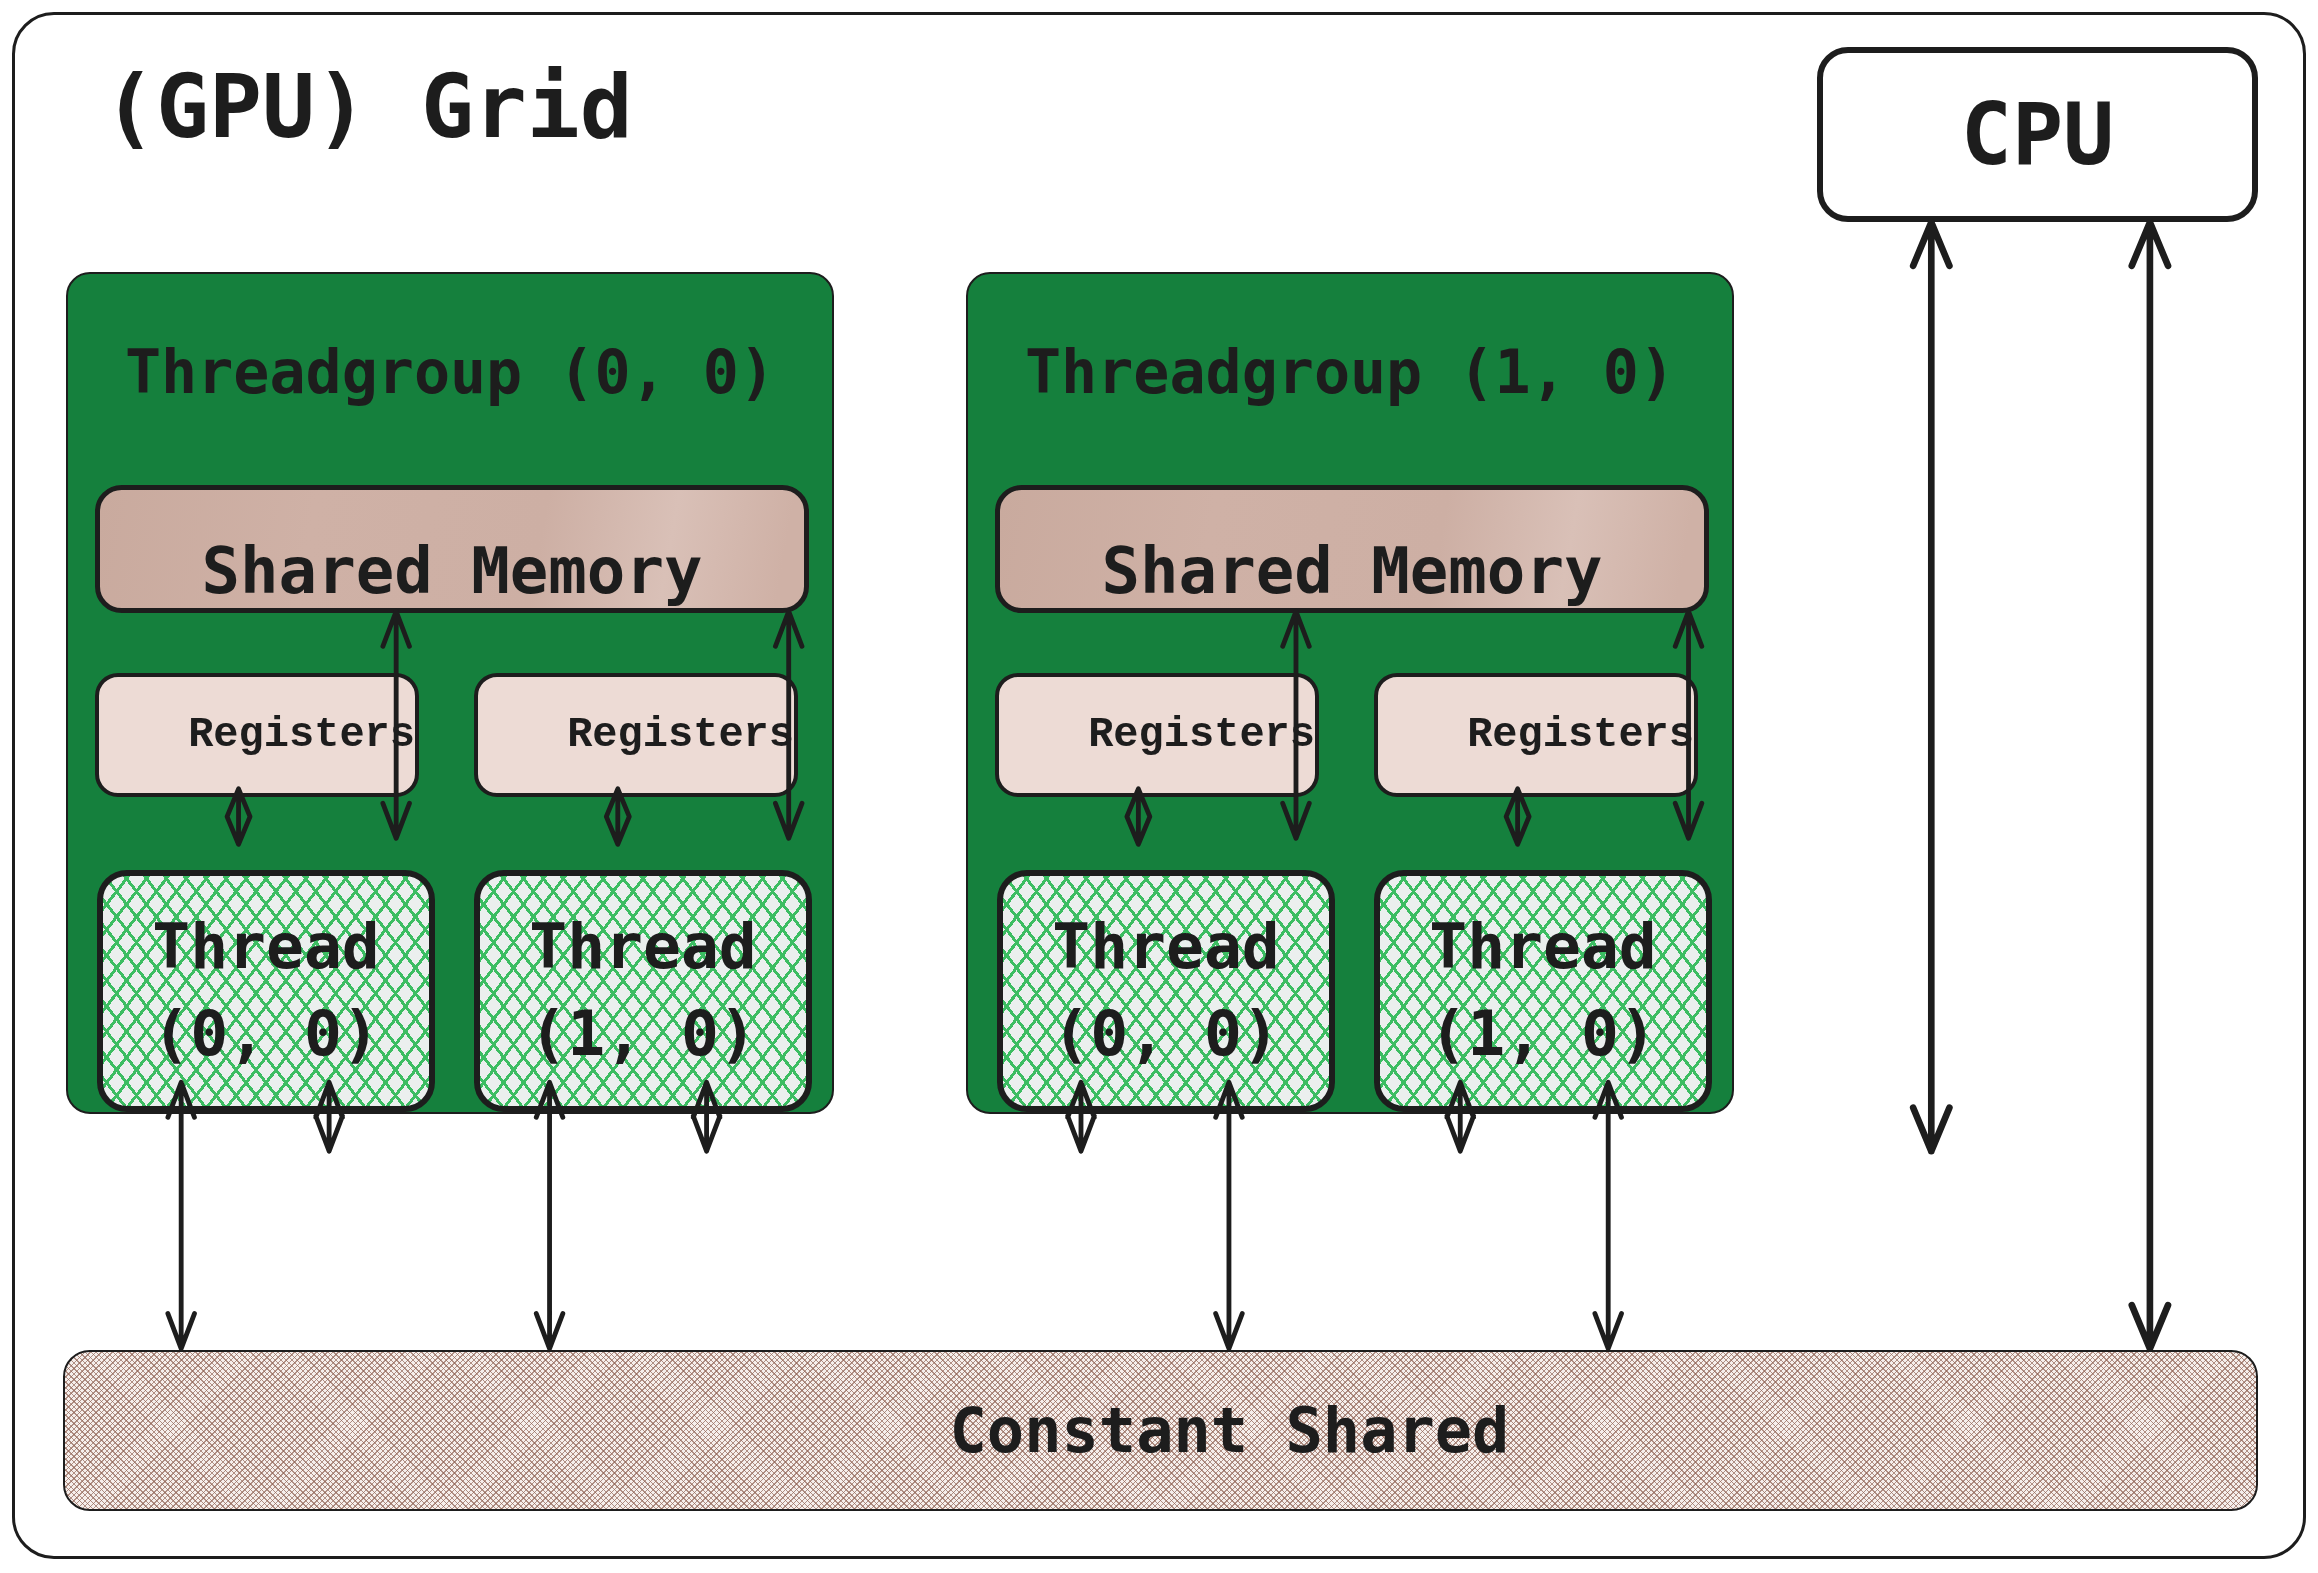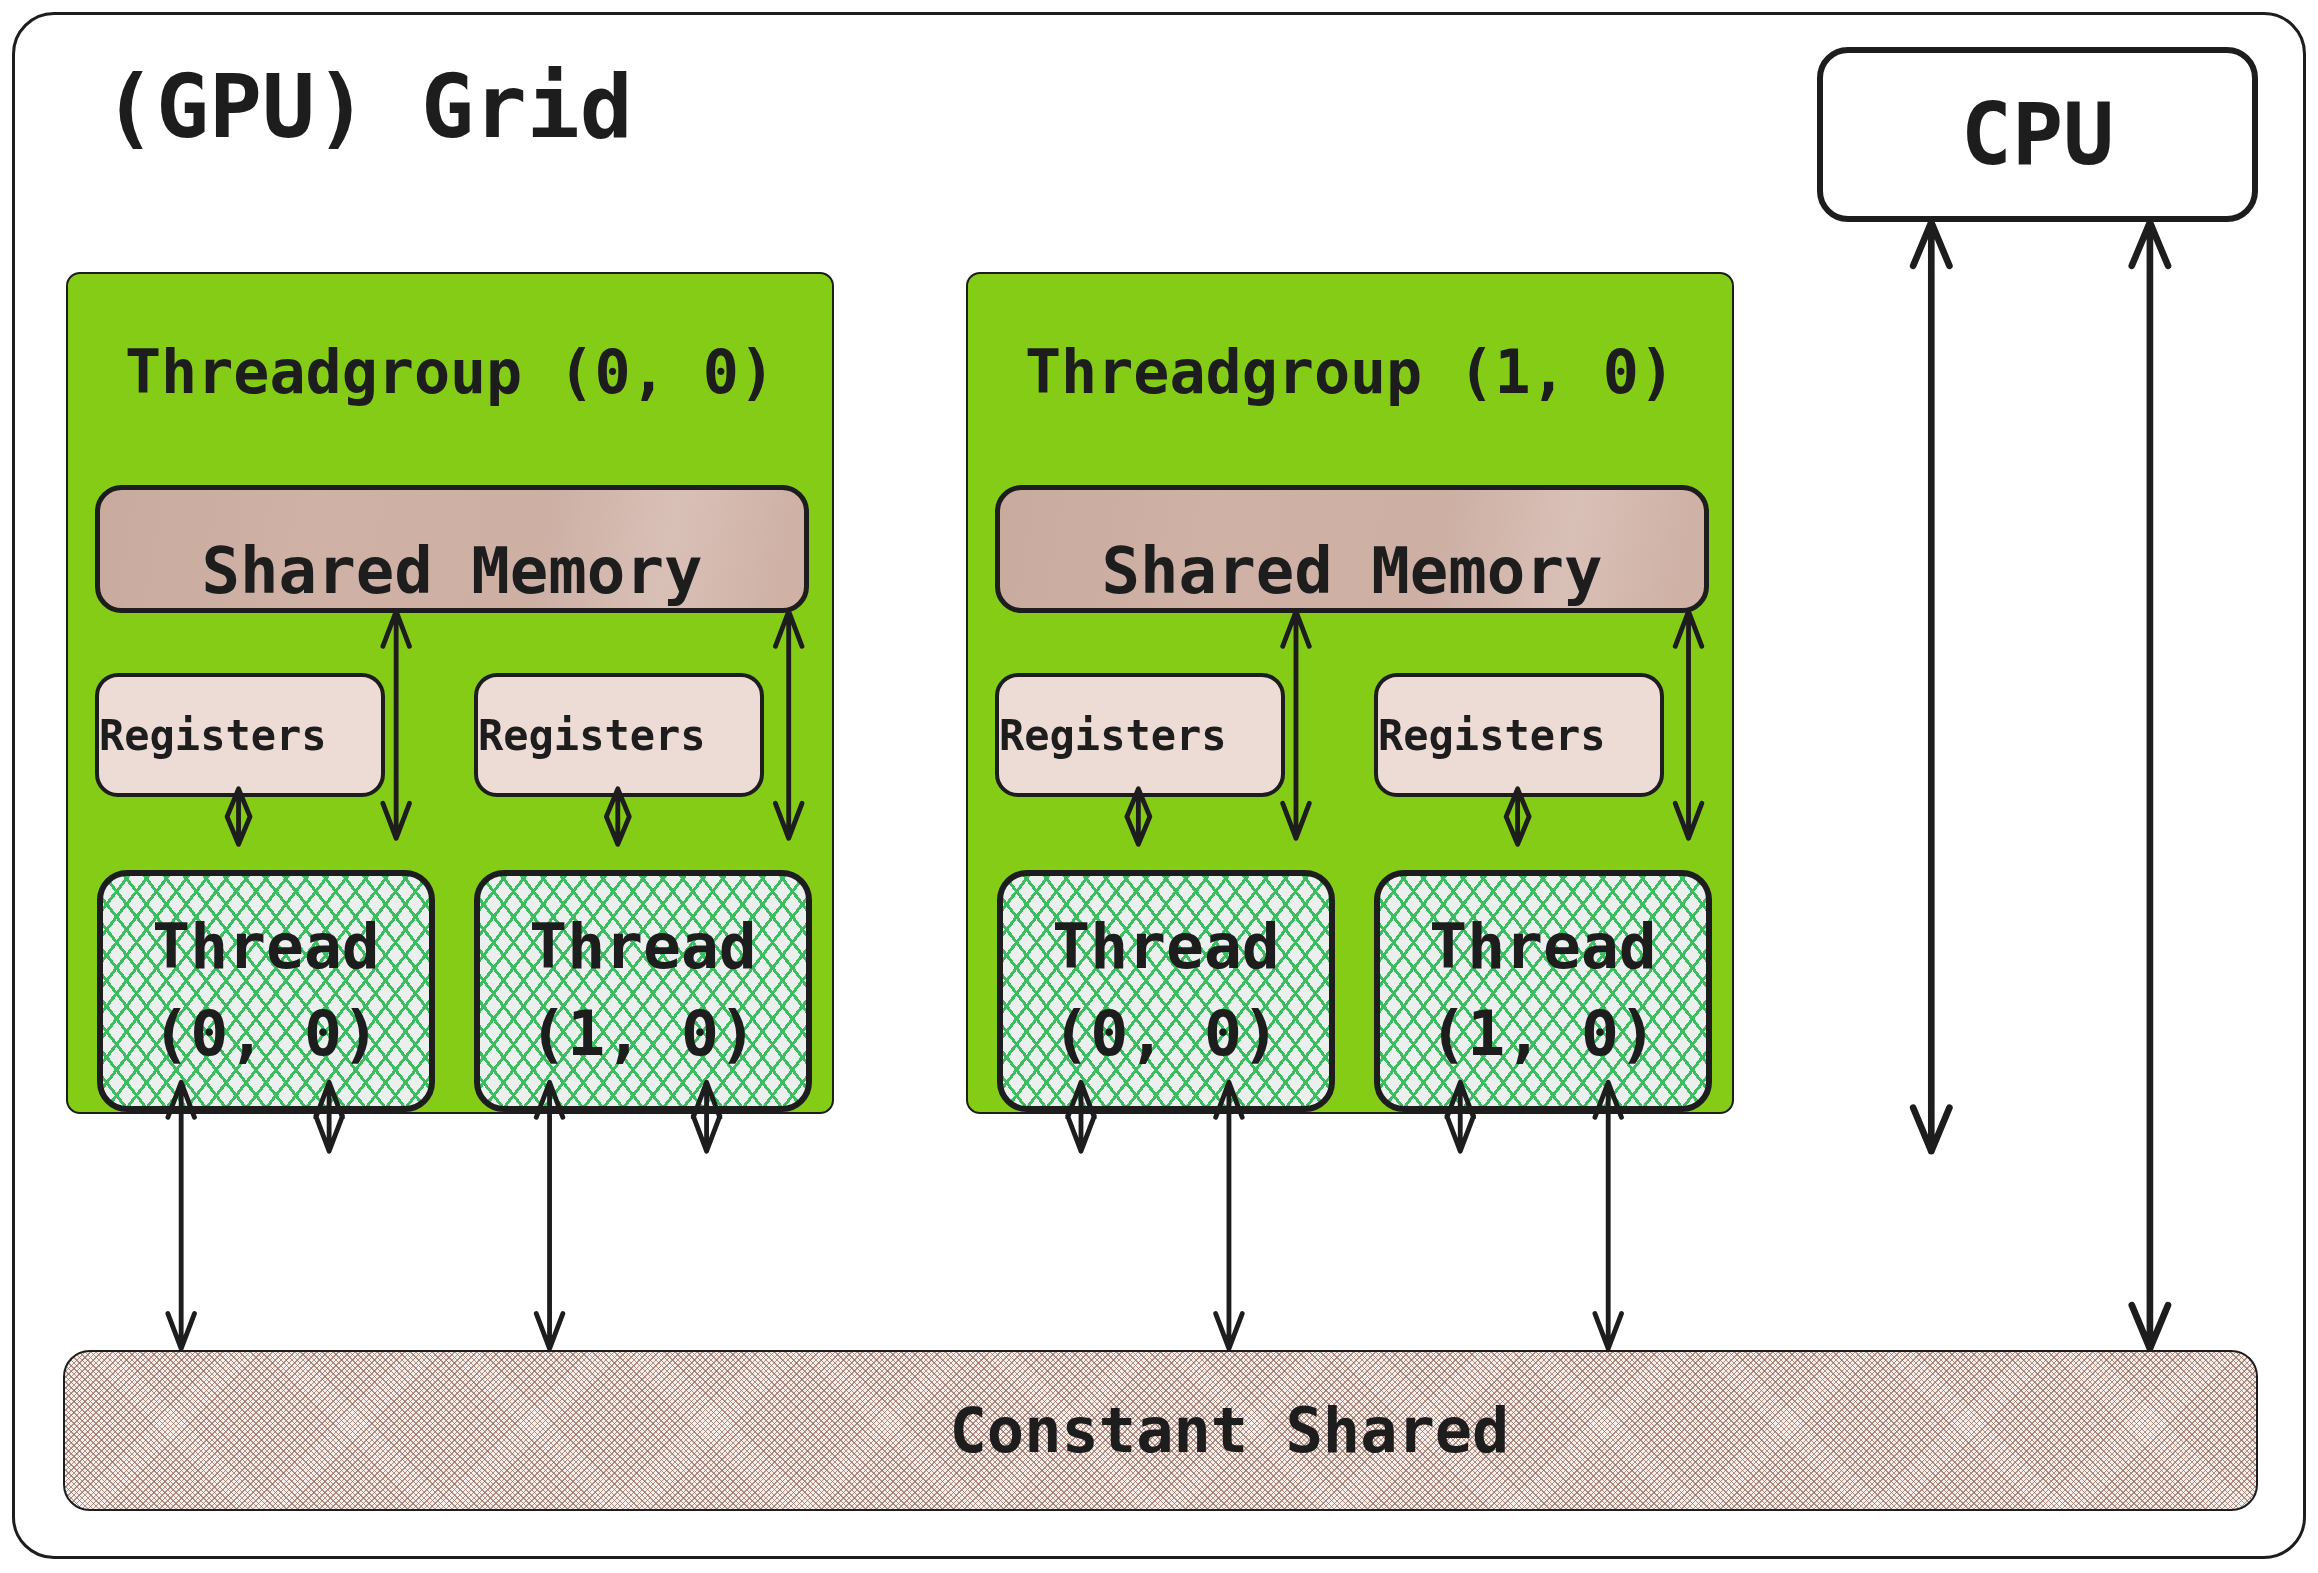--- a/index.html
+++ b/index.html
@@ -15,37 +15,37 @@
     position:absolute;left:103px;top:56px;height:100px;display:flex;align-items:center;
     font-size:88px;font-weight:bold;white-space:pre;
   }
   .cpu{
     position:absolute;left:1817px;top:47px;width:441px;height:175px;box-sizing:border-box;
     border:6px solid #1d1d1d;border-radius:31px;background:#ffffff;
     display:flex;align-items:center;justify-content:center;font-size:85px;font-weight:bold;
   }
   .tg{
     position:absolute;top:272px;width:768px;height:842px;box-sizing:border-box;
-    background:#84cc16;border:2.4px solid #1d1d1d;border-radius:14px;
+    background:#15803d;border:2.4px solid #1d1d1d;border-radius:24px;
   }
   .tg1{left:66px;} .tg2{left:966px;}
   .tg-title{
     position:absolute;left:0;top:63px;width:100%;text-align:center;
     font-size:60px;font-weight:bold;white-space:pre;
   }
   .sm{
     position:absolute;left:27px;top:211px;width:714px;height:128px;box-sizing:border-box;
     border:5.4px solid #1d1d1d;border-radius:26.6px;
     background:linear-gradient(100deg,#c9aa9e 0%,#cfb1a6 30%,#cdafa4 62%,#d9c0b7 80%,#cfb1a6 96%);
     display:flex;align-items:flex-end;justify-content:center;font-size:64px;font-weight:bold;
   }
   .reg{
-    position:absolute;top:399px;width:290px;height:124px;box-sizing:border-box;
+    position:absolute;top:399px;width:324px;height:124px;box-sizing:border-box;
     border:4.2px solid #1d1d1d;border-radius:23px;background:#eddbd5;
-    display:flex;align-items:center;justify-content:flex-start;font-size:42px;font-weight:bold;
+    display:flex;align-items:center;justify-content:flex-end;font-size:42px;font-weight:bold;font-family:Liberation Mono, monospace;
   }
   .reg-l{left:27px;} .reg-r{left:406px;}
   .thread{
     position:absolute;top:596px;width:338px;height:242px;box-sizing:border-box;
     border:6px solid #1d1d1d;border-radius:30px;
     background-color:#ebefee;
     background-image:
       repeating-linear-gradient(52deg,#3cbd62 0 3px,transparent 3px 15.7px),
       repeating-linear-gradient(-52deg,#3cbd62 0 3px,transparent 3px 15.7px);
     display:flex;flex-direction:column;align-items:center;justify-content:center;

